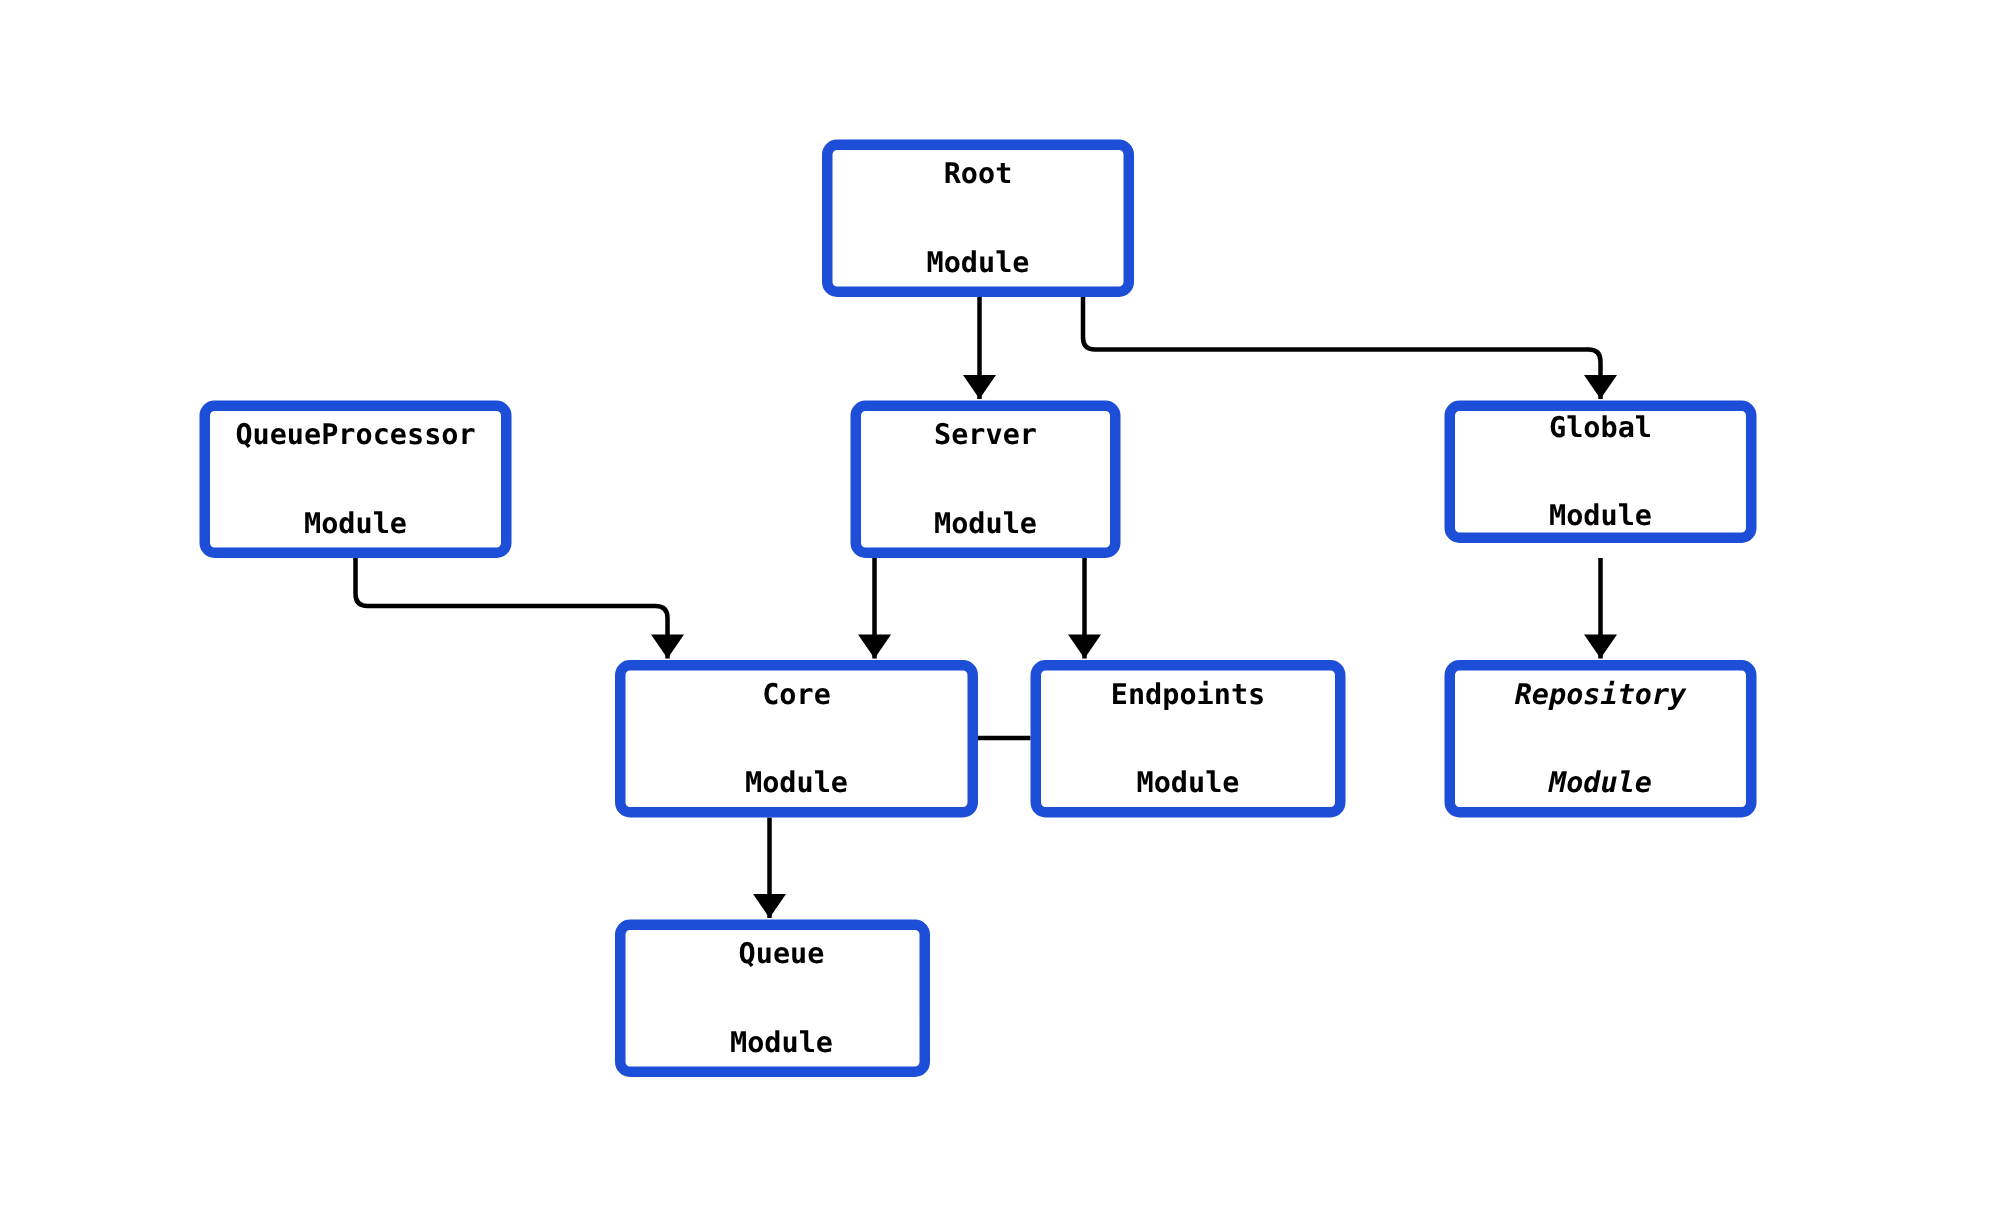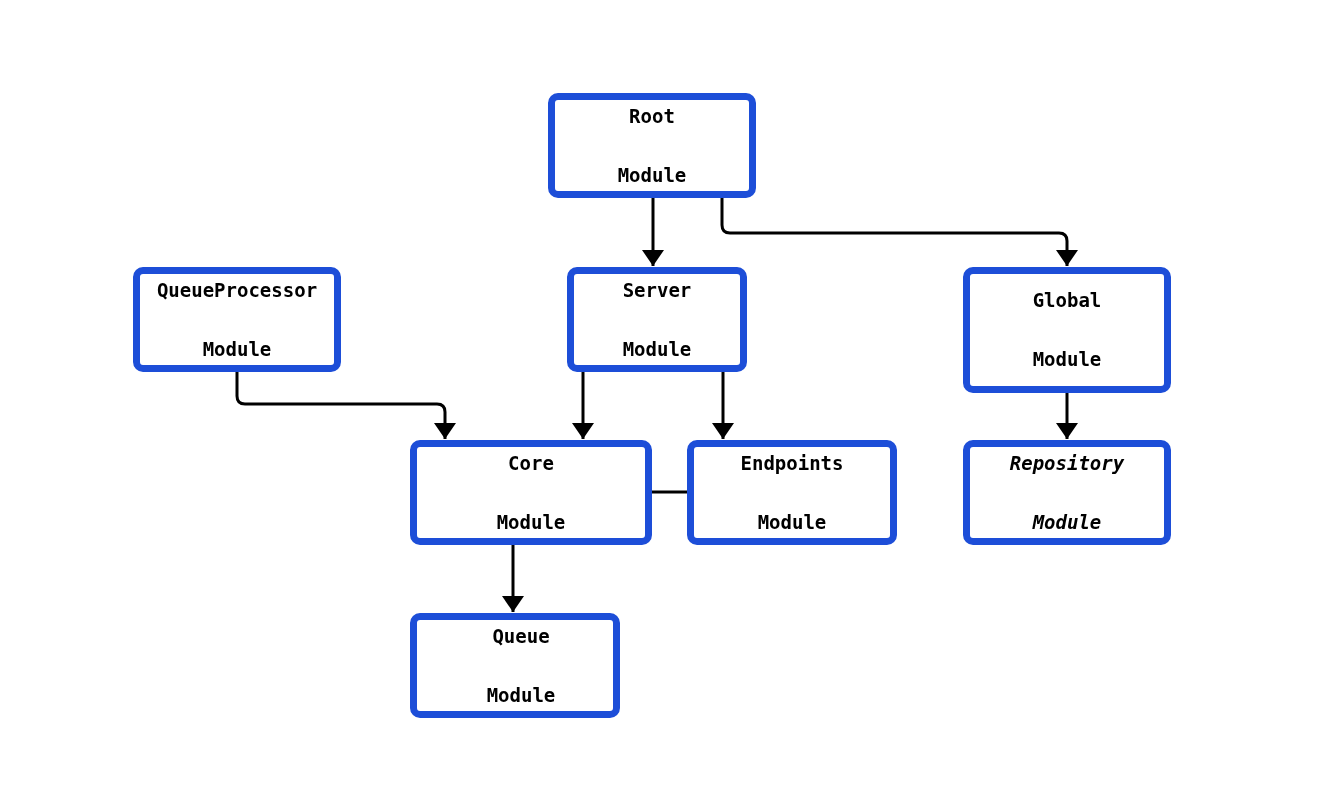--- a/index.html
+++ b/index.html
@@ -72,21 +72,21 @@
     <span class="line">Module</span>
   </div>
   <div class="node" style="left: 133px; top: 267px; width: 208px; height: 105px;">
     <span class="line">QueueProcessor</span>
     <span class="line">Module</span>
   </div>
   <div class="node" style="left: 549px; top: 267px; width: 180px; height: 105px; margin-left: 18px;">
     <span class="line">Server</span>
     <span class="line">Module</span>
   </div>
-  <div class="node" style="left: 963px; top: 267px; width: 208px; height: 126px;">
+  <div class="node" style="left: 963px; top: 267px; width: 208px; height: 95px;">
     <span class="line">Global</span>
     <span class="line">Module</span>
   </div>
   <div class="node" style="left: 410px; top: 440px; width: 242px; height: 105px;">
     <span class="line">Core</span>
     <span class="line">Module</span>
   </div>
   <div class="node" style="left: 687px; top: 440px; width: 210px; height: 105px;">
     <span class="line">Endpoints</span>
     <span class="line">Module</span>

